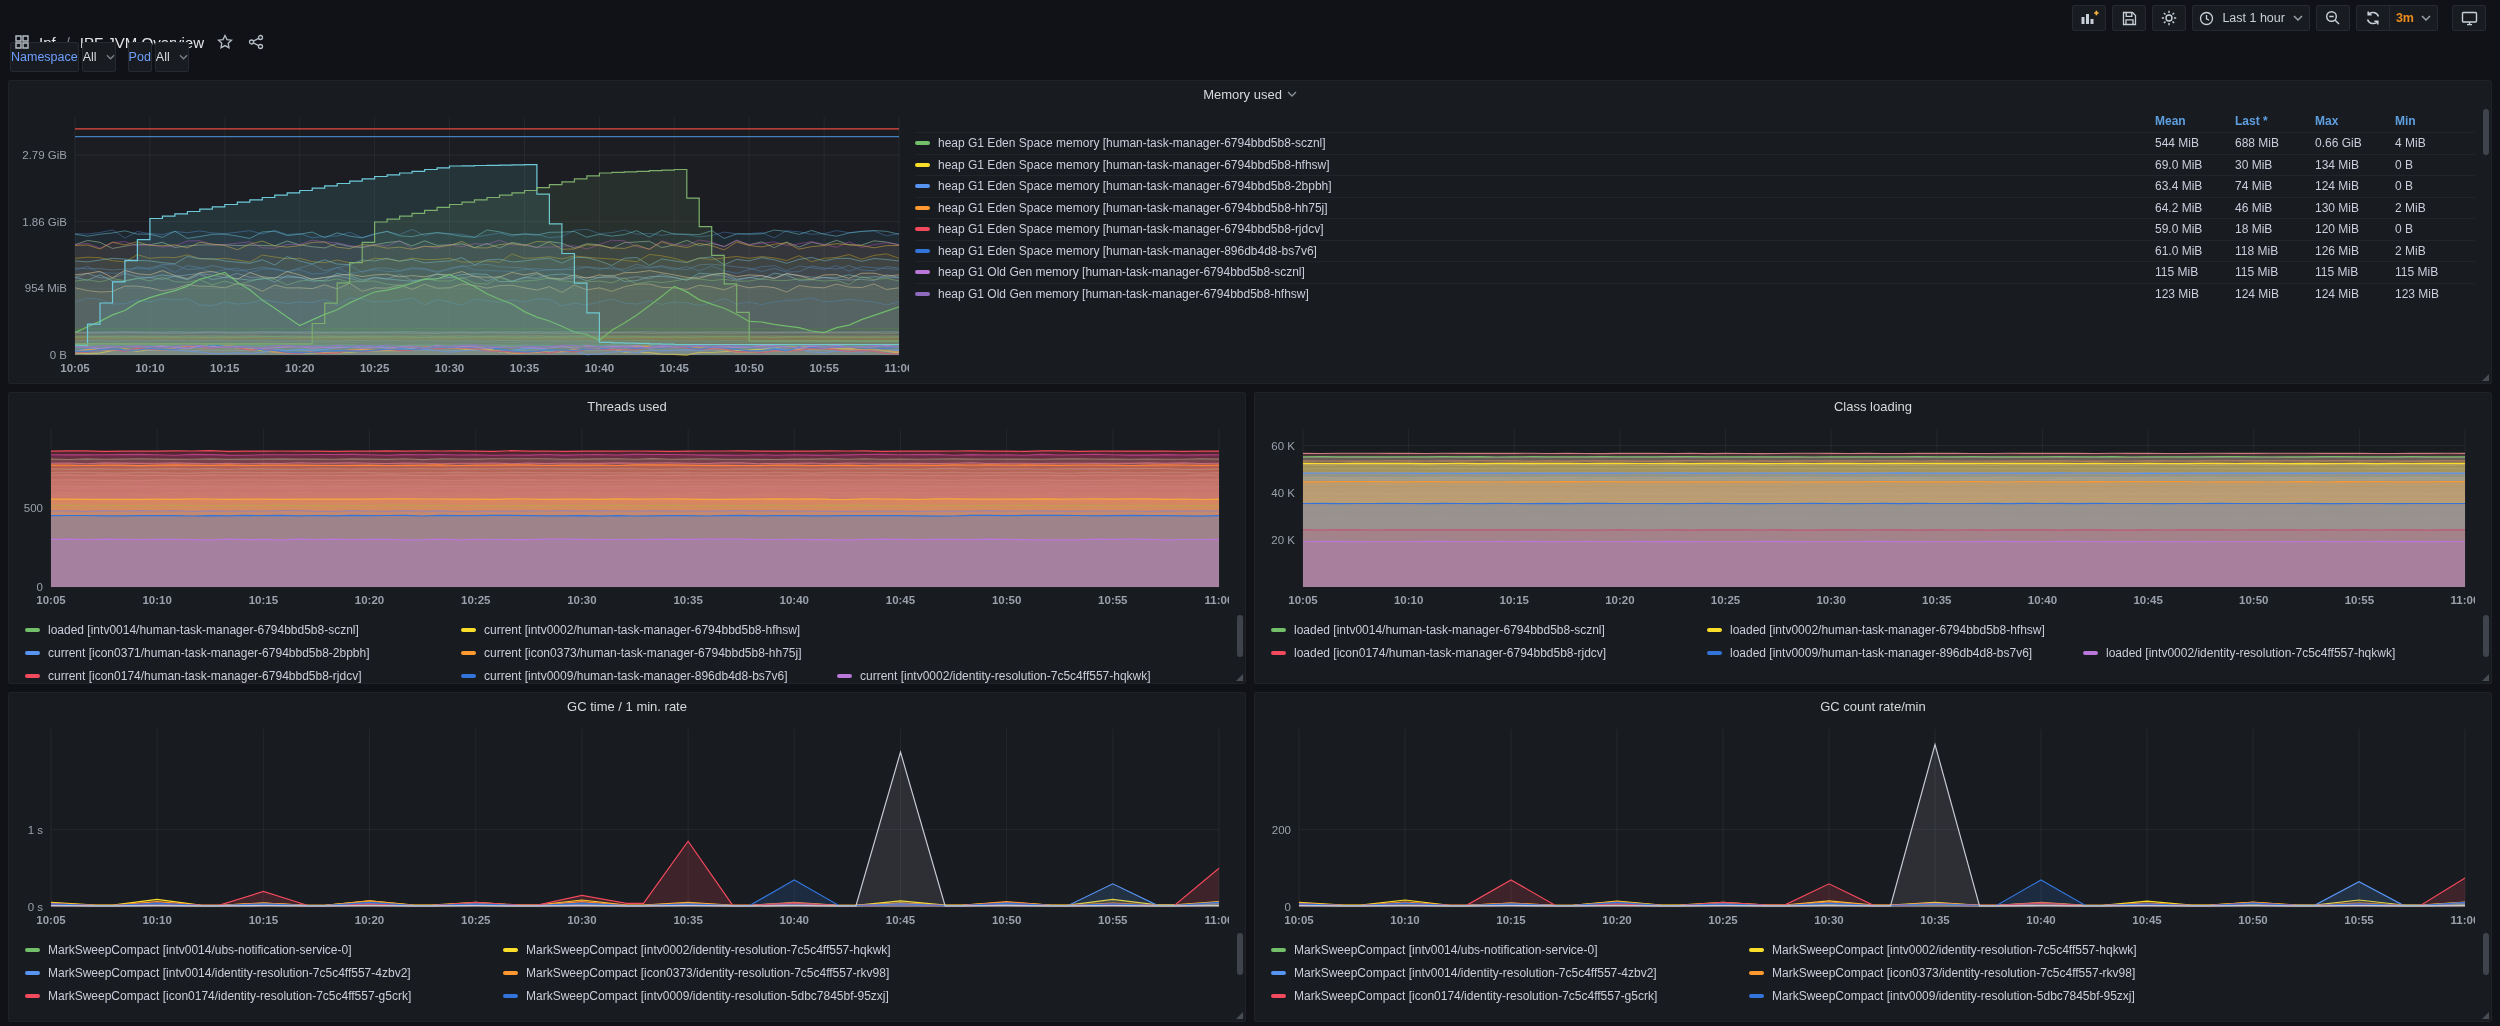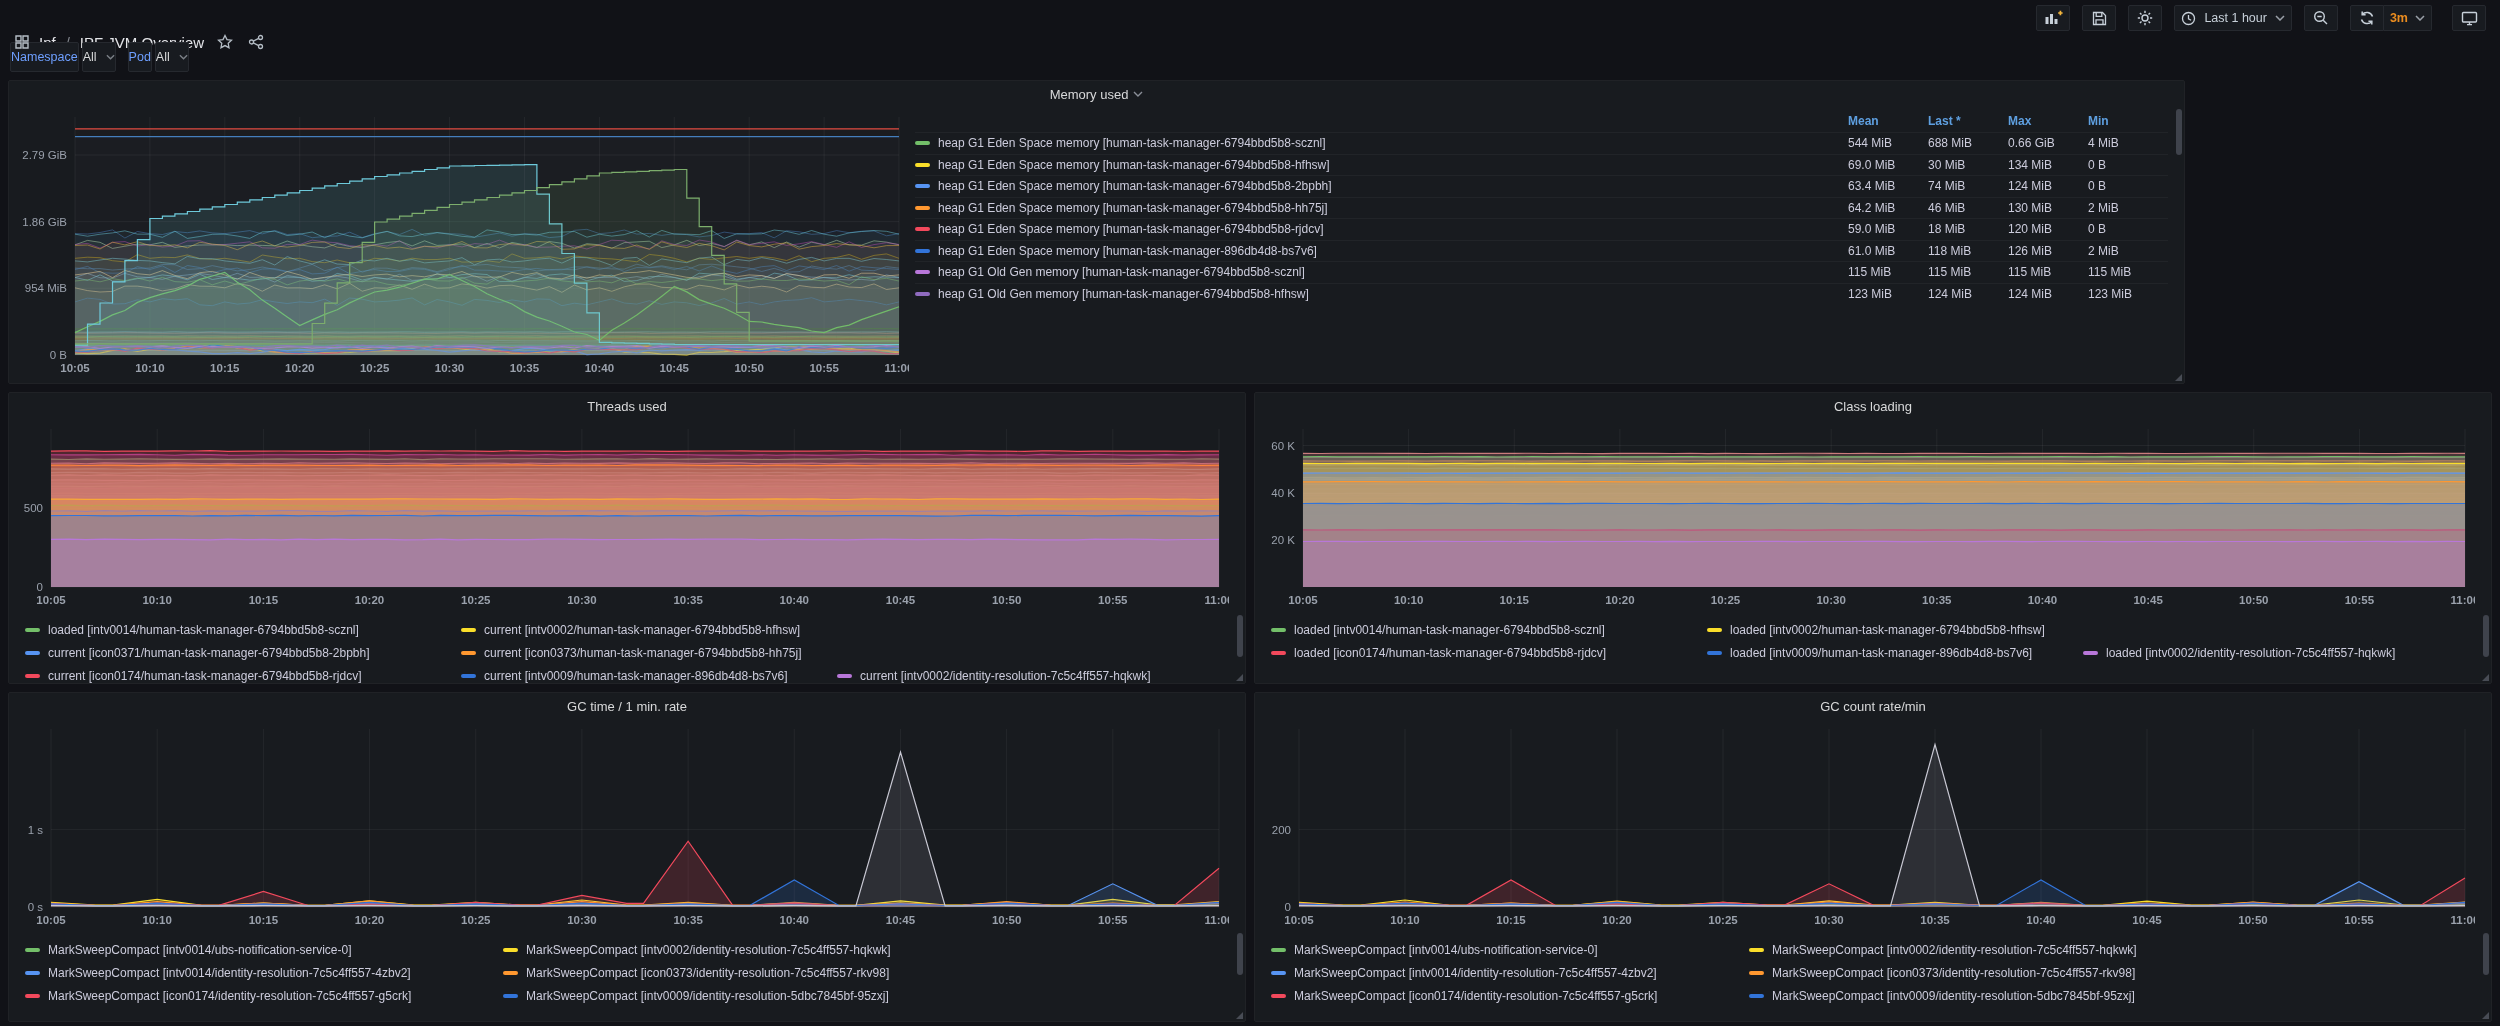--- a/index.html
+++ b/index.html
@@ -3,40 +3,40 @@
 <meta charset="utf-8">
 <style>
   html,body{margin:0;padding:0;background:#0e1013;font-family:"Liberation Sans","DejaVu Sans",sans-serif;color:#d8d9da;}
   #app{position:relative;width:2500px;height:1026px;overflow:hidden;background:#111217;}
   
   .navbar{display:flex;align-items:center;height:36px;padding:0 14px;}
   .nb-left{display:flex;align-items:flex-start;gap:9px;flex:1;min-width:0;margin-top:48px;}
   .crumb{font-size:15px;font-weight:500;color:#e3e4e8;white-space:nowrap;}
   .sep{color:#82868e;font-size:15px;margin:0 1px;}
   .nb-icon{display:flex;align-items:center;cursor:pointer;opacity:.9;}
-  .tools{display:flex;align-items:center;gap:6px;}
+  .tools{display:flex;align-items:center;}
   .icon-btn{display:flex;align-items:center;justify-content:center;min-width:34px;height:26px;background:#181b20;border:1px solid #26292f;border-radius:2px;cursor:pointer;padding:0 6px;box-sizing:border-box;}
   .icon-btn + .icon-btn{margin-left:6px;}
   .joined{margin-left:6px;display:flex;}
   .joined .icon-btn{margin-left:0;border-radius:2px 0 0 2px;}
   .joined .icon-btn:last-child{border-left:none;border-radius:0 2px 2px 0;}
   .time-btn{gap:8px;font-size:12.5px;font-weight:500;color:#c7d0d9;white-space:nowrap;}
   .interval-label{font-size:12.5px;font-weight:600;}
   
   .vars{display:flex;gap:12px;padding:6px 10px 8px 10px;}
   .var-pair{display:flex;gap:3px;}
   .var-box{display:flex;align-items:center;gap:9px;height:30px;padding:0 0;background:#181b20;border:1px solid #26292f;border-radius:2px;font-size:12.5px;cursor:pointer;box-sizing:border-box;}
   .var-label{color:#6E9FFF;font-weight:500;}
   .var-value{color:#d8d9da;font-weight:500;}
   
   .dash{padding:0 8px;}
   .prow{display:flex;gap:8px;margin-bottom:8px;}
   .panel{background:#181b1f;border:1px solid #202226;border-radius:2px;position:relative;box-sizing:border-box;}
   .p-title{height:26px;display:flex;align-items:center;justify-content:center;gap:5px;font-size:13px;font-weight:500;color:#d8d9da;cursor:pointer;white-space:nowrap;}
-  .panel-mem{width:2177px;height:304px;}
+  .panel-mem{width:2484px;height:304px;}
   .panel-half-r2{width:1238px;height:292px;}
   .panel-half-r3{width:1238px;height:330px;}
   .mem-body{display:flex;height:276px;}
   .chart{position:relative;flex:none;}
   svg text{font-family:"Liberation Sans","DejaVu Sans",sans-serif;}
   .ylab{fill:#9aa1ac;font-size:11.5px;text-anchor:end;}
   .xlab{fill:#9aa1ac;font-size:11.5px;text-anchor:middle;font-weight:600;}
   .grid{stroke:rgba(255,255,255,0.055);stroke-width:1;}
   
   .mem-legend{flex:1;min-width:0;padding:2px 16px 0 6px;font-size:12px;position:relative;overflow:hidden;}

